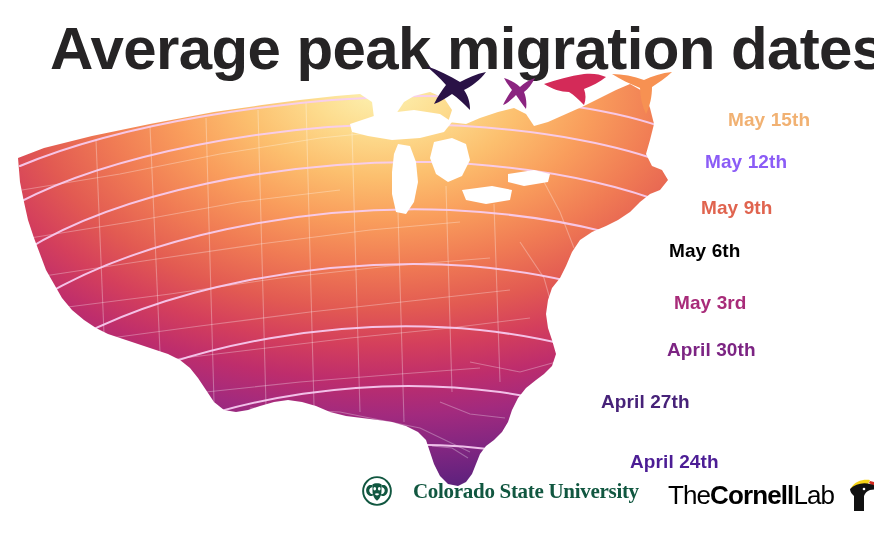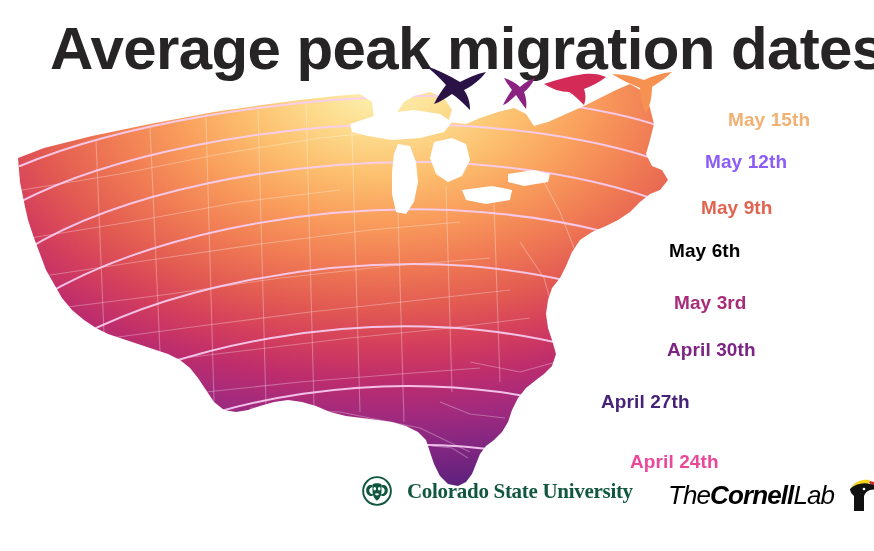--- a/index.html
+++ b/index.html
@@ -74,21 +74,21 @@
   }
   #birdcast-bird {
     position: absolute;
     left: 140px; top: -18px;
     width: 30px; height: 18px;
   }
 
   #csu-logo {
     position: absolute;
     left: 362px; top: 476px;
-    display: flex; align-items: center; gap: 15px;
+    display: flex; align-items: center; gap: 21px;
     z-index: 60;
   }
   #csu-mark { width: 30px; height: 30px; flex: 0 0 30px; }
   #csu-wordmark {
     font-family: "Liberation Serif", serif;
     font-weight: bold;
     font-size: 21px;
     color: #115740;
     letter-spacing: -0.3px;
     white-space: nowrap;
@@ -100,21 +100,20 @@
     display: flex; align-items: center; gap: 2px;
     z-index: 60;
   }
   #cornell-wordmark {
     font-family: "Liberation Sans", sans-serif;
     font-size: 26px;
     color: #000000;
     letter-spacing: -0.9px;
     white-space: nowrap;
     line-height: 1;
-    font-style: italic;
   }
   #cornell-wordmark .thin { font-weight: normal; }
   #cornell-wordmark .thick { font-weight: bold; }
   #cornell-bird { width: 44px; height: 34px; margin-left: 1px; }
 
   #caption {
     position: absolute;
     left: 0; right: 0; top: 518px;
     text-align: center;
     font-family: "Liberation Sans", sans-serif;
@@ -274,21 +273,21 @@
   </div>
 
   <div>
     <div class="date-label" style="left: 728px; top: 109px; color: rgb(241, 177, 114);">May 15th</div>
     <div class="date-label" style="left: 705px; top: 151px; color: #8b5cf6;">May 12th</div>
     <div class="date-label" style="left: 701px; top: 197px; color: rgb(224, 100, 79);">May 9th</div>
     <div class="date-label" style="left: 669px; top: 240px; color: #000000;">May 6th</div>
     <div class="date-label" style="left: 674px; top: 292px; color: rgb(168, 43, 121);">May 3rd</div>
     <div class="date-label" style="left: 639px; top: 339px; color: rgb(124, 36, 131); margin-left: 28px;">April 30th</div>
     <div class="date-label" style="left: 601px; top: 391px; color: rgb(71, 34, 121);">April 27th</div>
-    <div class="date-label" style="left: 630px; top: 451px; color: #ec4899;">April 24th</div>
+    <div class="date-label" style="left: 630px; top: 451px; color: #4c1d95;">April 24th</div>
   </div>
 
 
   <div id="csu-logo">
     <svg id="csu-mark" viewBox="0 0 40 40">
       <circle cx="20" cy="20" r="18.5" fill="#ffffff" stroke="#115740" stroke-width="2.6"></circle>
       <g fill="#115740">
 
         <path d="M 10,12 C 5,14 4,21 8,25 C 11,28 15,27 16,24
                  C 14,25 11,24 10,21 C 9,18 11,15 14,15 L 14,12 Z"></path>

